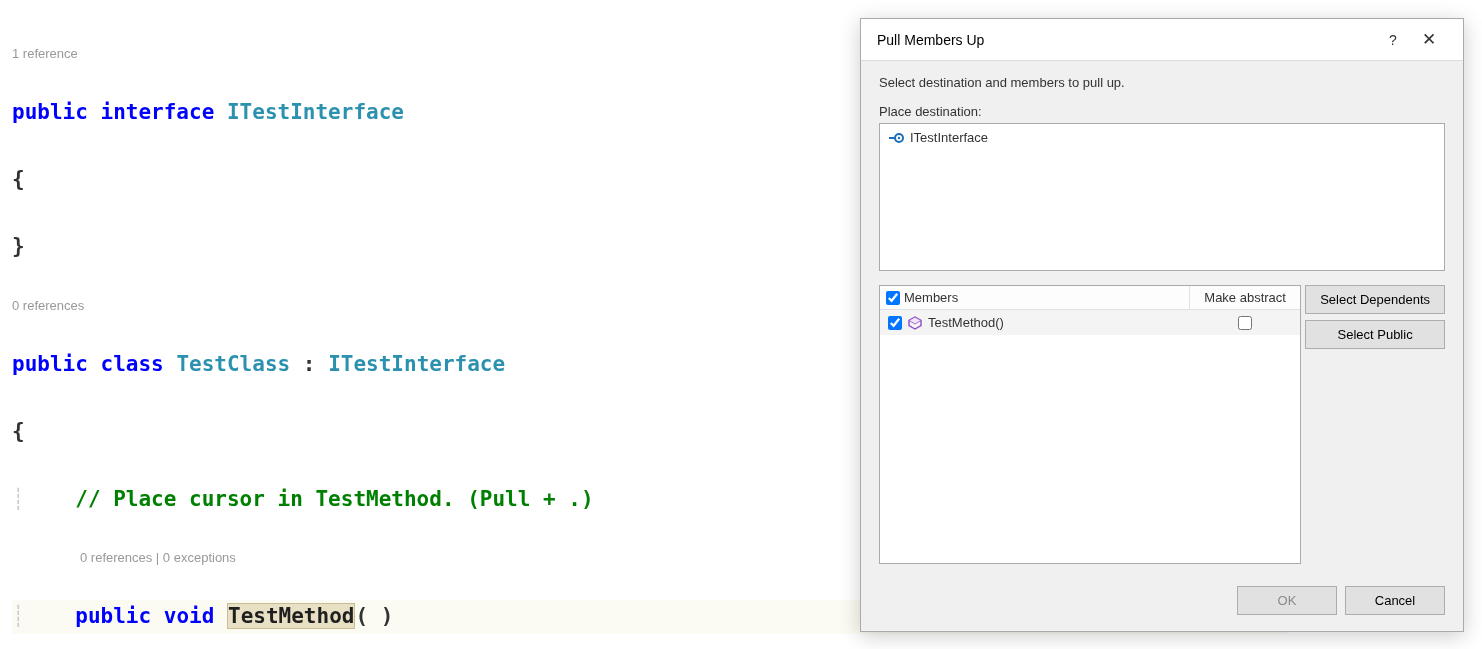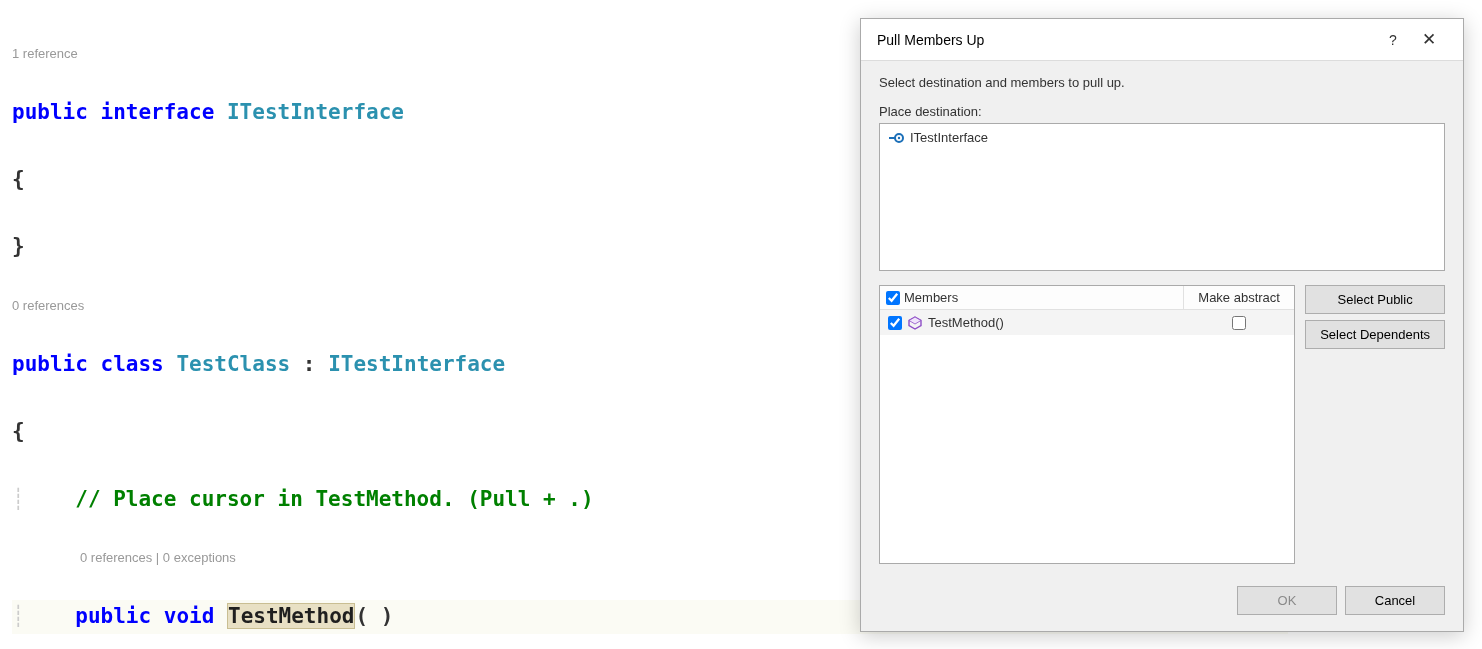--- a/index.html
+++ b/index.html
@@ -28,21 +28,21 @@
     .dialog-title { background: #fff; padding: 10px 16px; display: flex; align-items: center; border-bottom: 1px solid #dcdcdc; font-size: 14px; }
     .dialog-title .title-text { flex: 1; }
     .dialog-title .title-btn { width: 36px; text-align: center; font-size: 14px; color: #333; cursor: default; }
     .dialog-title .title-btn.close { font-size: 17px; font-family: Arial; }
     .dialog-body { padding: 14px 18px 10px 18px; flex: 1; display: flex; flex-direction: column; font-size: 13px; color: #333; }
     .instruction { margin-bottom: 14px; }
     .label { margin-bottom: 4px; }
     .dest-box { border: 1px solid #aaa; background: #fff; height: 148px; overflow: auto; padding: 4px; margin-bottom: 14px; }
     .dest-item { display: flex; align-items: center; gap: 6px; padding: 2px 4px; font-size: 13px; }
 
-    .members-row { display: flex; gap: 10px; flex: 1; }
+    .members-row { display: flex; gap: 4px; flex: 1; }
     .members-grid { border: 1px solid #aaa; background: #fff; flex: 1; display: flex; flex-direction: column; }
     .grid-header { display: flex; background: #fdfdfd; border-bottom: 1px solid #e1e1e1; font-size: 13px; }
     .grid-header .col { padding: 4px 6px; border-right: 1px solid #e1e1e1; display: flex; align-items: center; gap: 4px; }
     .grid-header .col:last-child { border-right: none; }
     .grid-header .col-member { flex: 1; }
     .grid-header .col-abstract { width: 110px; justify-content: center; }
     .grid-row { display: flex; font-size: 13px; background: #f4f4f4; }
     .grid-row .col { padding: 5px 6px; display: flex; align-items: center; gap: 6px; }
     .grid-row .col-member { flex: 1; padding-left: 8px; }
     .grid-row .col-abstract { width: 110px; justify-content: center; }
@@ -123,22 +123,22 @@
                 </svg>
             </span>
             <span>TestMethod()</span>
           </div>
           <div class="col col-abstract">
             <input type="checkbox" style="">
           </div>
         </div>
       </div>
       <div class="side-btns">
+        <button class="btn">Select Dependents</button>
         <button class="btn">Select Public</button>
-        <button class="btn">Select Dependents</button>
       </div>
     </div>
   </div>
   <div class="dialog-footer">
     <button class="btn disabled">OK</button>
     <button class="btn">Cancel</button>
   </div>
 </div>
 
 </body></html>

